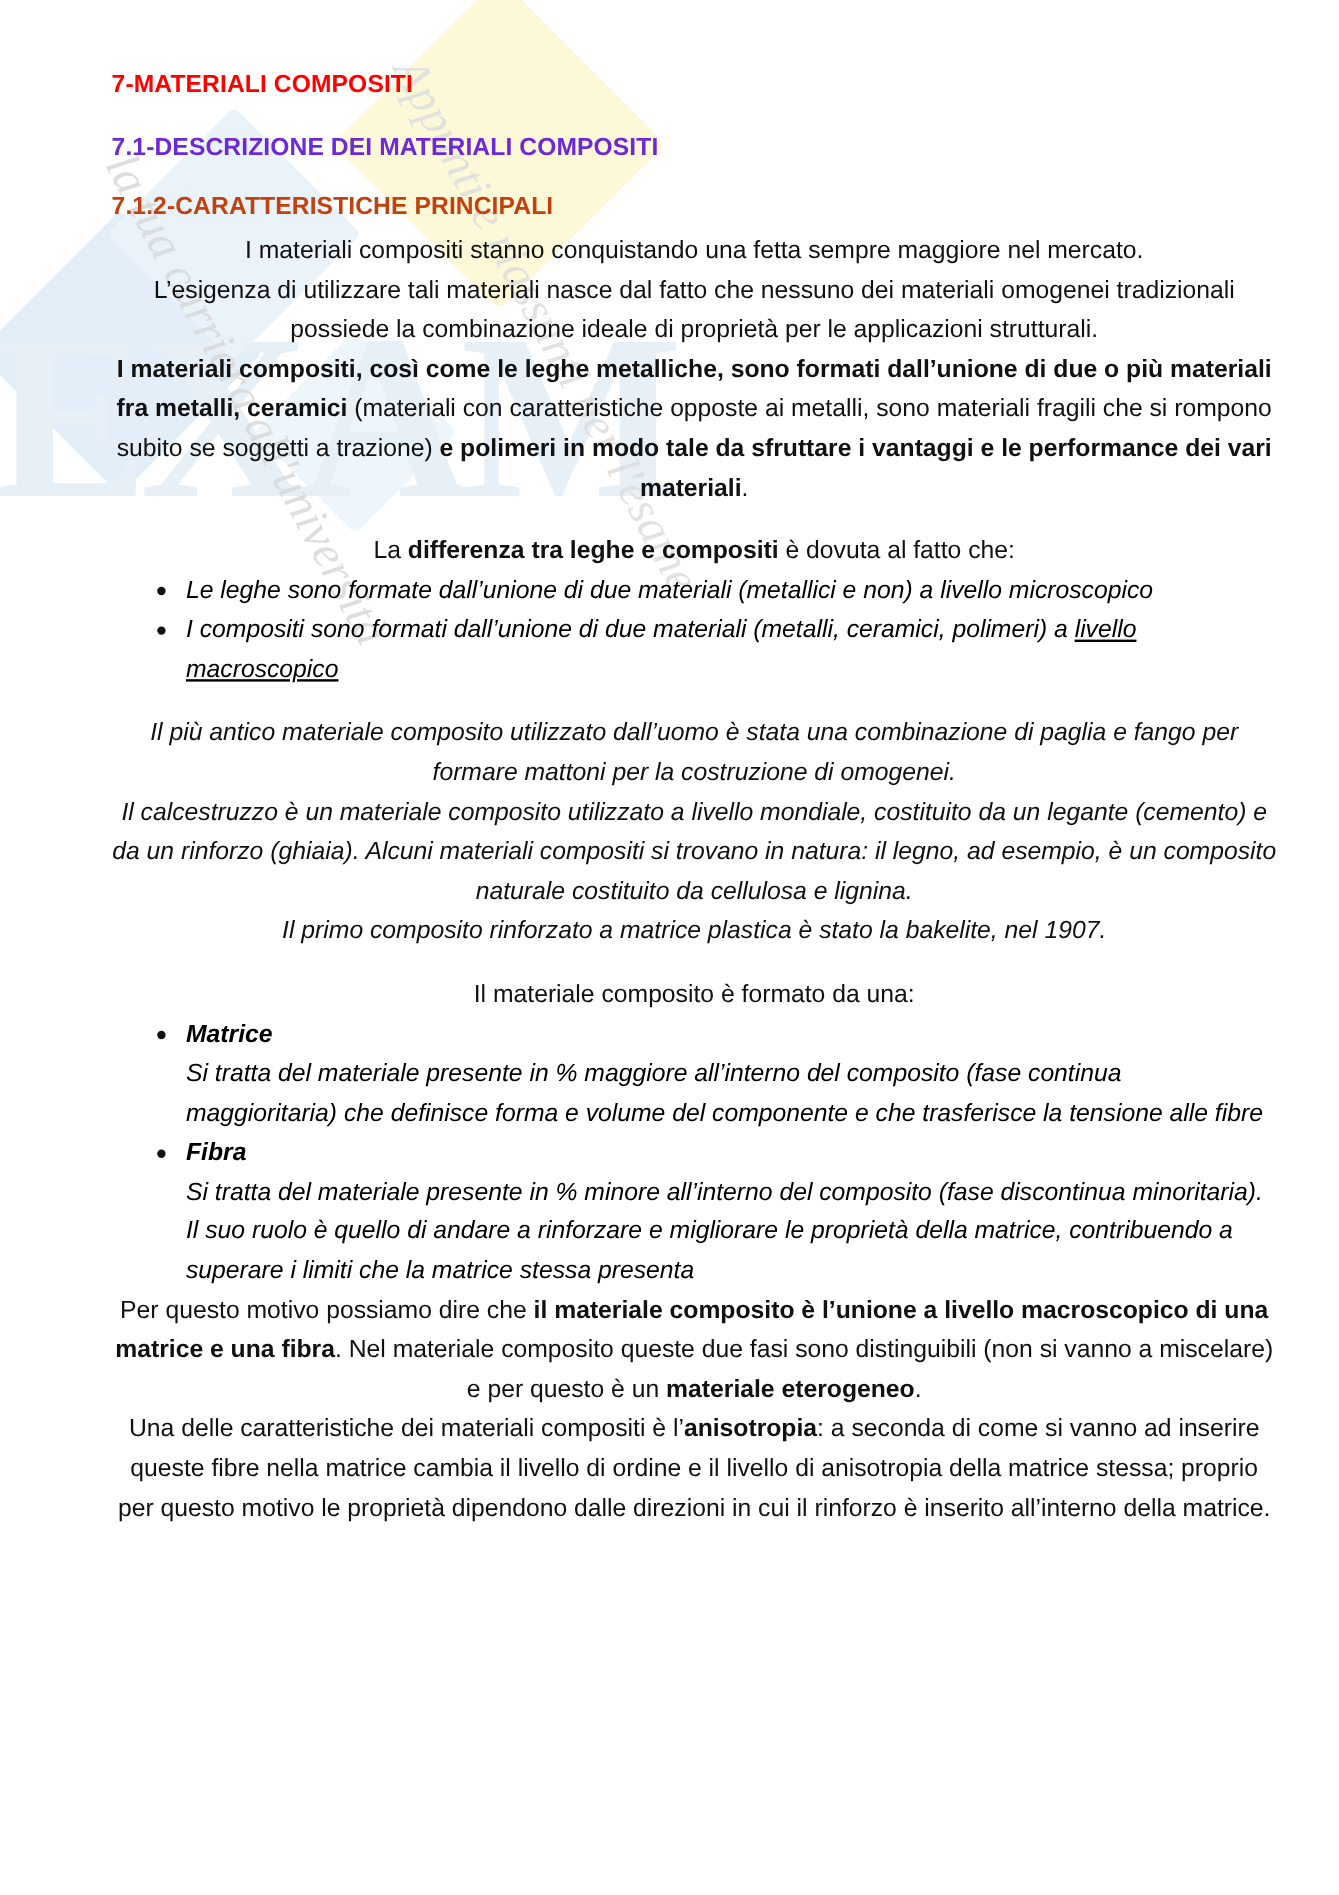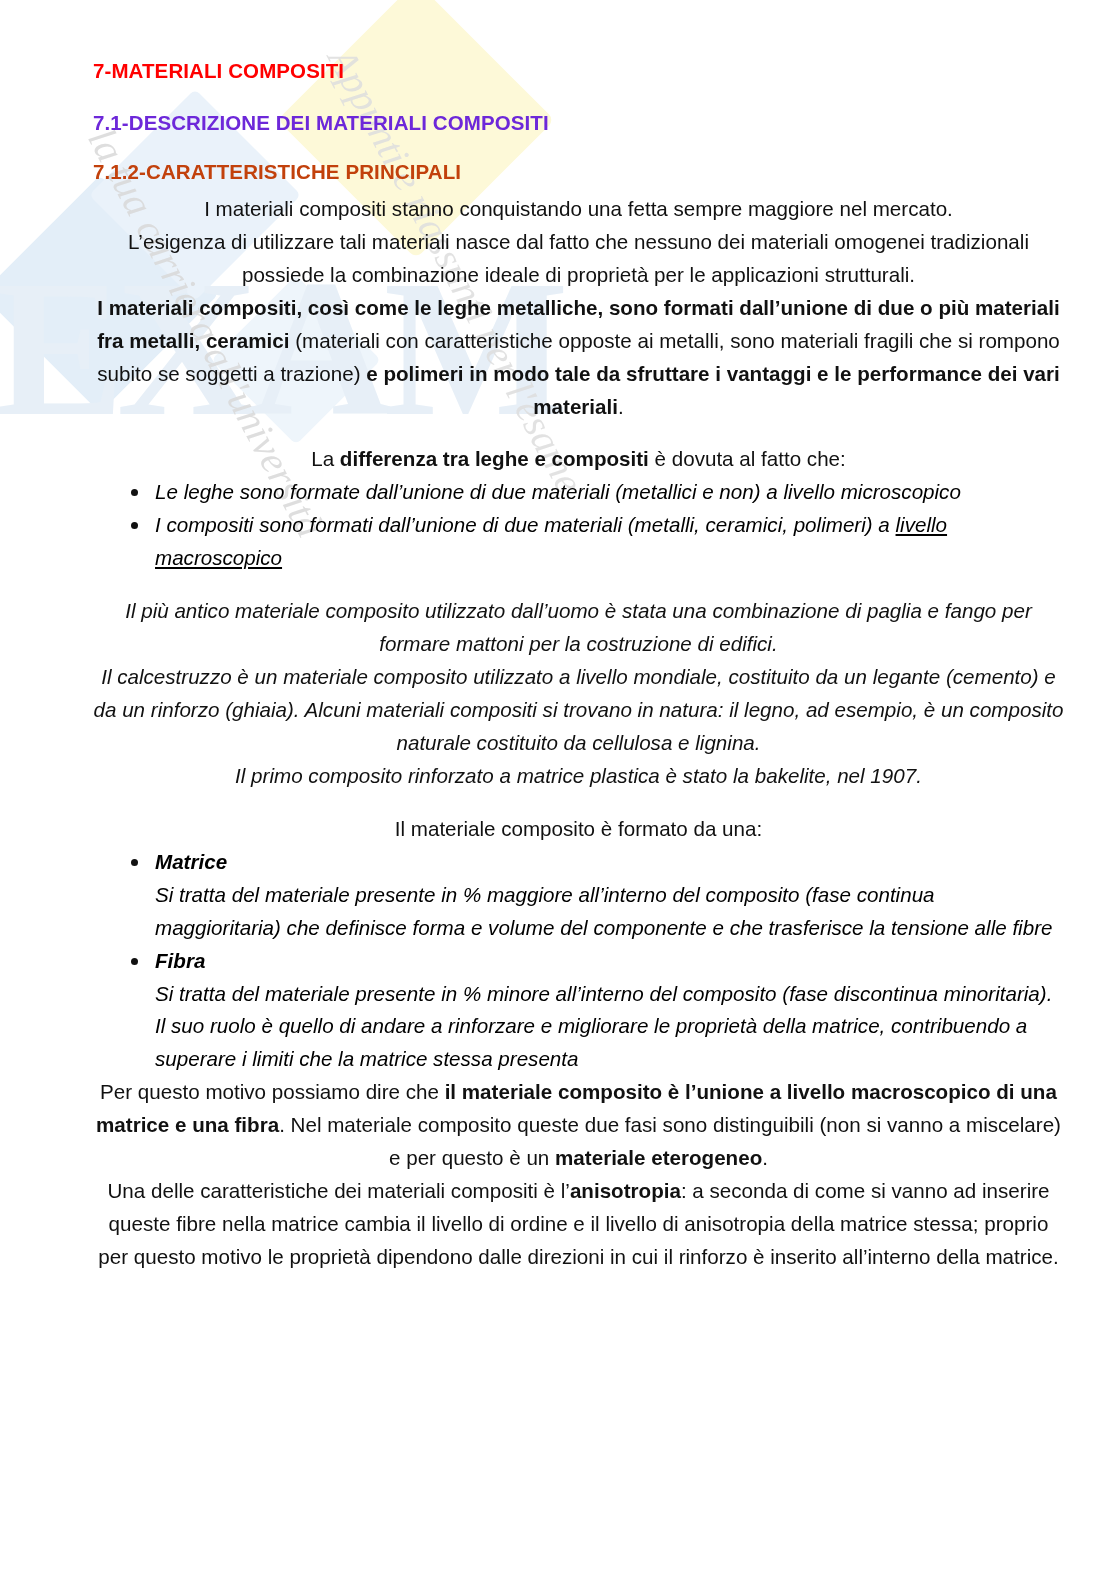--- a/index.html
+++ b/index.html
@@ -188,21 +188,21 @@
 
     <p class="body"><span class="b">I materiali compositi, così come le leghe metalliche, sono formati dall’unione di due o più materiali fra metalli, ceramici</span><span> (materiali con caratteristiche opposte ai metalli, sono materiali fragili che si rompono subito se soggetti a trazione) </span><span class="b">e polimeri in modo tale da sfruttare i vantaggi e le performance dei vari materiali</span><span>.</span></p>
 
     <p class="body gap-before"><span>La </span><span class="b">differenza tra leghe e compositi</span><span> è dovuta al fatto che:</span></p>
 
     <ul class="bullets">
       <li><span>Le leghe sono formate dall’unione di due materiali (metallici e non) a livello microscopico</span></li>
       <li><span>I compositi sono formati dall’unione di due materiali (metalli, ceramici, polimeri) a </span><span class="u">livello macroscopico</span></li>
     </ul>
 
-    <p class="body italic gap-before">Il più antico materiale composito utilizzato dall’uomo è stata una combinazione di paglia e fango per formare mattoni per la costruzione di edifici.</p>
+    <p class="body italic gap-before">Il più antico materiale composito utilizzato dall’uomo è stata una combinazione di paglia e fango per formare mattoni per la costruzione di omogenei.</p>
     <p class="body italic">Il calcestruzzo è un materiale composito utilizzato a livello mondiale, costituito da un legante (cemento) e da un rinforzo (ghiaia). Alcuni materiali compositi si trovano in natura: il legno, ad esempio, è un composito naturale costituito da cellulosa e lignina.</p>
     <p class="body italic"> Il primo composito rinforzato a matrice plastica è stato la bakelite, nel 1907.</p>
 
     <p class="body gap-before">Il materiale composito è formato da una:</p>
 
     <ul class="bullets">
       <li>
         <span class="b">Matrice</span>
         <span class="sub-text">Si tratta del materiale presente in % maggiore all’interno del composito (fase continua maggioritaria) che definisce forma e volume del componente e che trasferisce la tensione alle fibre</span>
       </li>

